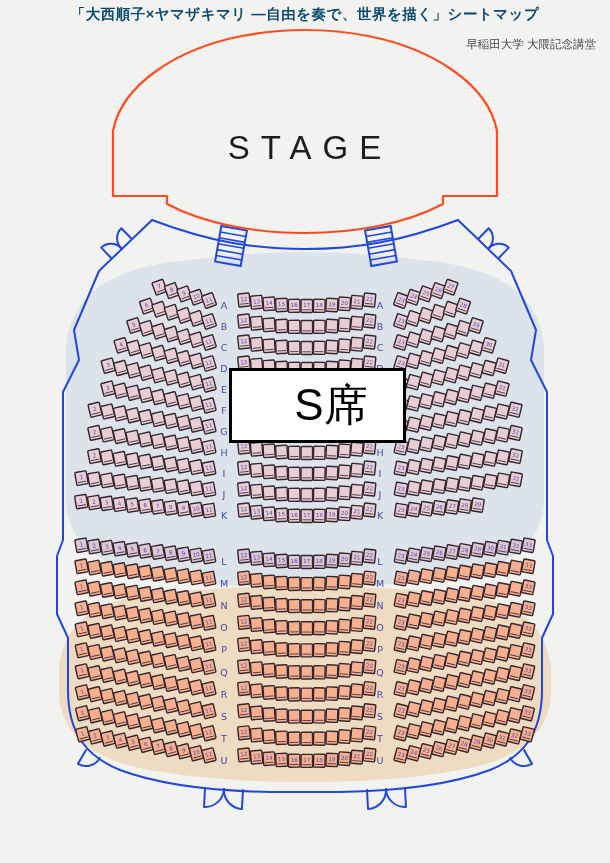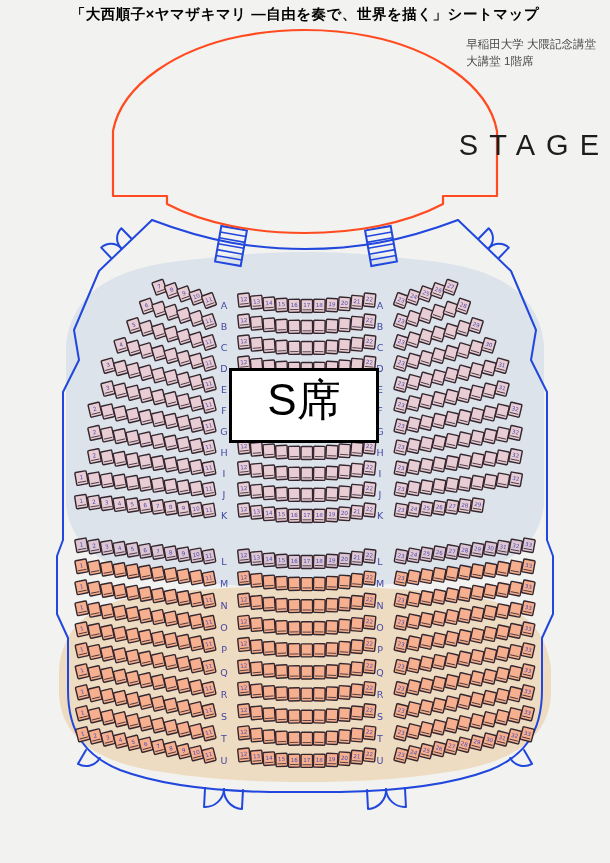--- a/index.html
+++ b/index.html
@@ -3,51 +3,50 @@
 <meta charset="utf-8">
 <style>
   html,body{margin:0;padding:0;background:#e9e9e9;}
   .page{
     position:relative;width:610px;height:863px;margin:0 auto;
     background:#f2f2f0;overflow:hidden;
     font-family:"Liberation Sans","DejaVu Sans",sans-serif;
   }
   .title{
     position:absolute;top:5px;left:0;right:0;text-align:center;
-    font-size:14.5px;font-weight:bold;color:#000000;letter-spacing:.5px;
+    font-size:14.5px;font-weight:bold;color:#0c4a6e;letter-spacing:.5px;
   }
   .venue{
     position:absolute;top:36px;right:14px;text-align:left;
     font-size:11.5px;color:#474747;line-height:1.5;
   }
   #hall-svg{position:absolute;left:0;top:0;}
   #hall-svg text{font-family:"DejaVu Sans",sans-serif;}
   .stage-label{
-    position:absolute;top:129px;left:10px;right:0;text-align:right;
-    font-size:29px;letter-spacing:11px;color:#1d1d1d;font-weight:normal;
+    position:absolute;top:129px;left:10px;right:0;text-align:center;
+    font-size:33px;letter-spacing:11px;color:#1d1d1d;font-weight:normal;
   }
   .price-box{
     position:absolute;background:#fff;border:3px solid #000;
-    display:flex;justify-content:center;color:#000;
+    display:flex;align-items:center;justify-content:center;color:#000;padding-left:27px;
   }
   #s-box{left:229px;top:368px;width:144px;height:69px;font-size:44px;}
   #a-box{left:228px;top:627px;width:148px;height:74px;font-size:47px;}
   .footnote{
     position:absolute;top:830px;right:13px;font-size:13.5px;color:#1f1f1f;
     letter-spacing:.5px;
   }
 </style>
 </head>
 <body>
 
 <div class="page">
   <div class="title">「大西順子×ヤマザキマリ ―自由を奏で、世界を描く」シートマップ</div>
   <div class="venue">
     <div>早稲田大学 大隈記念講堂</div>
-    <div>大講堂 1階席</div>
   </div>
 
   <svg id="hall-svg" width="610" height="863" viewBox="0 0 610 863">
       <path d="M66 345 C72 288 120 268 180 261 C240 254 270 252 305 252 C340 252 370 254 430 261 C490 268 538 288 544 345 L544 505 C538 556 492 572 436 579 C380 586 340 588 305 588 C270 588 230 586 174 579 C118 572 72 556 66 505 Z" fill="#dce3ea"></path>
       <path d="M59 668 C66 612 110 597 170 592 C235 587 270 586 305 586 C340 586 375 587 440 592 C500 597 544 612 551 668 L551 695 C548 745 500 765 448 772 C398 780 350 782 305 782 C260 782 212 780 162 772 C110 765 62 745 59 695 Z" fill="#eedcc2"></path>
       <path d="M152 220 L99 271 L74 330 L79 360 L63 392 L63 540 L57 556 L57 614 L68 638 L68 690 C68 735 88 757 120 770 C160 785 215 791 270 792 L340 792 C395 791 450 785 490 770 C522 757 542 735 542 690 L542 638 L553 614 L553 556 L547 540 L547 392 L531 360 L536 330 L511 271 L458 220" fill="none" stroke="#2147dd" stroke-width="2" stroke-linejoin="round" stroke-linecap="round"></path>
       <path d="M152 220 C210 242 255 249 305 249 C355 249 400 242 458 220" fill="none" stroke="#2147dd" stroke-width="2" stroke-linejoin="round" stroke-linecap="round"></path>
       <g transform="translate(231 246) rotate(10)">
         <rect x="-13" y="-18" width="26" height="36" fill="none" stroke="#2147dd" stroke-width="2"></rect>
         <line x1="-13" y1="-12" x2="13" y2="-12" stroke="#2147dd" stroke-width="1.6"></line>

